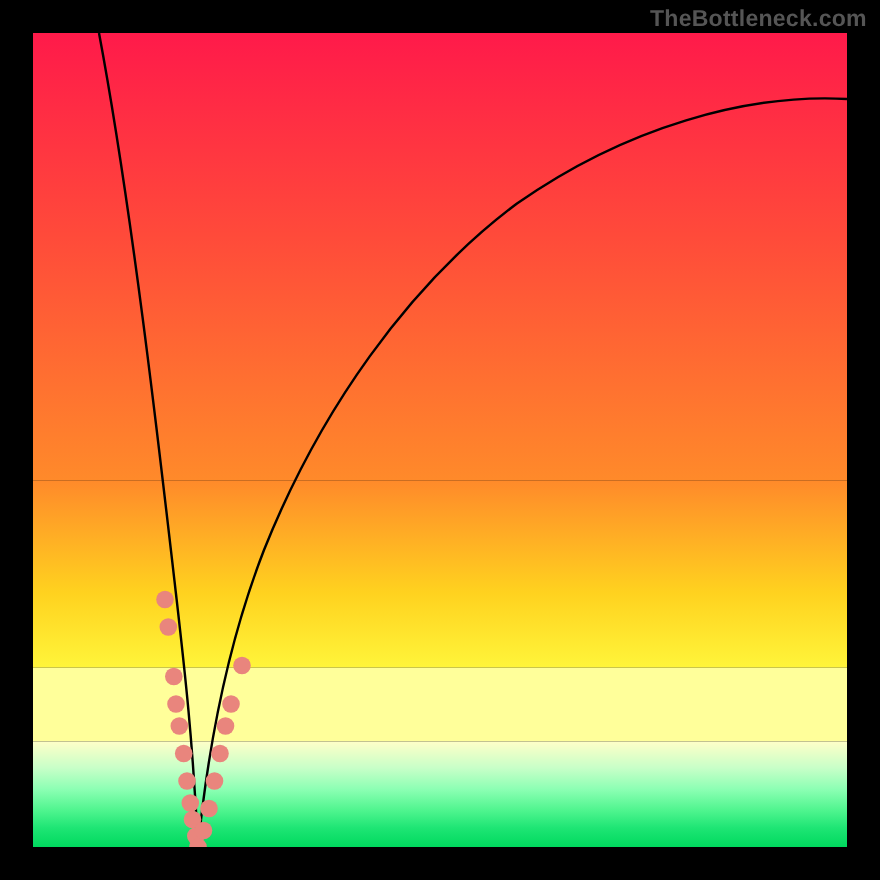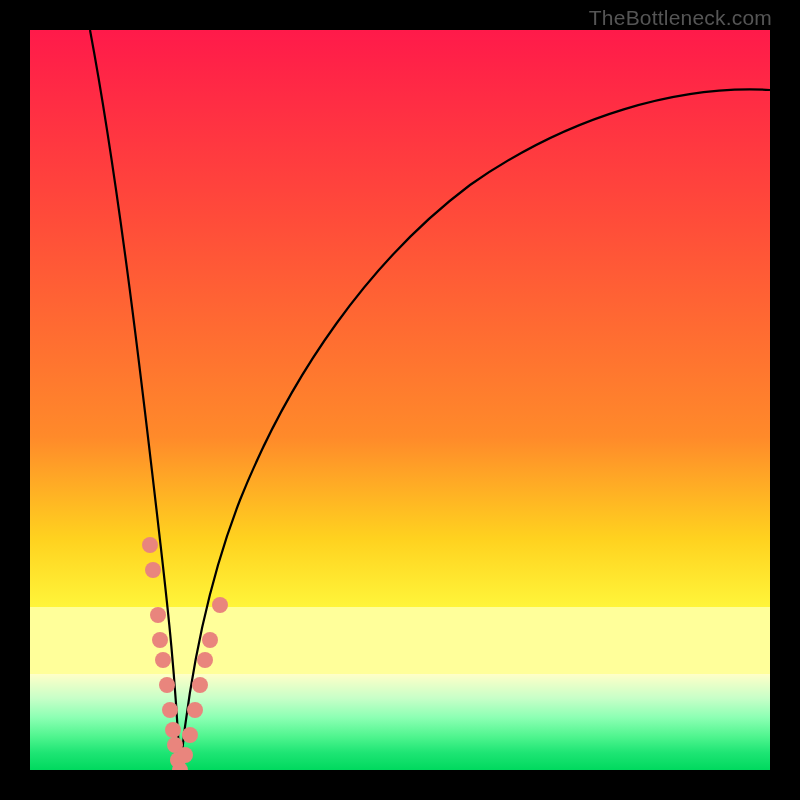--- a/index.html
+++ b/index.html
@@ -24,24 +24,24 @@
     inset: 0;
   }
   .band {
     position: absolute;
     left: 0;
     right: 0;
   }
   .watermark {
     position: absolute;
     top: 6px;
-    right: 28px;
+    right: 12px;
     color: #555;
     font-size: 21px;
-    font-weight: 400;
+    font-weight: 700;
     letter-spacing: 0.2px;
     user-select: none;
   }
   svg.curves {
     position: absolute;
     inset: 0;
     width: 100%;
     height: 100%;
   }
   .dot {

